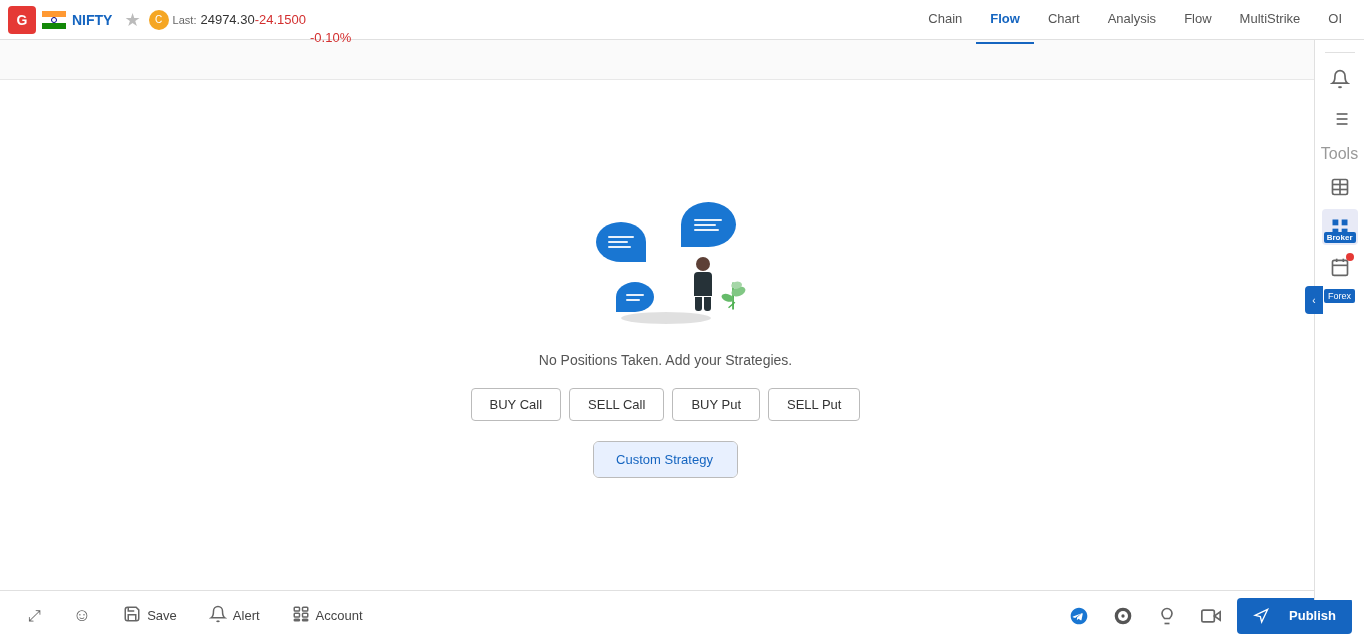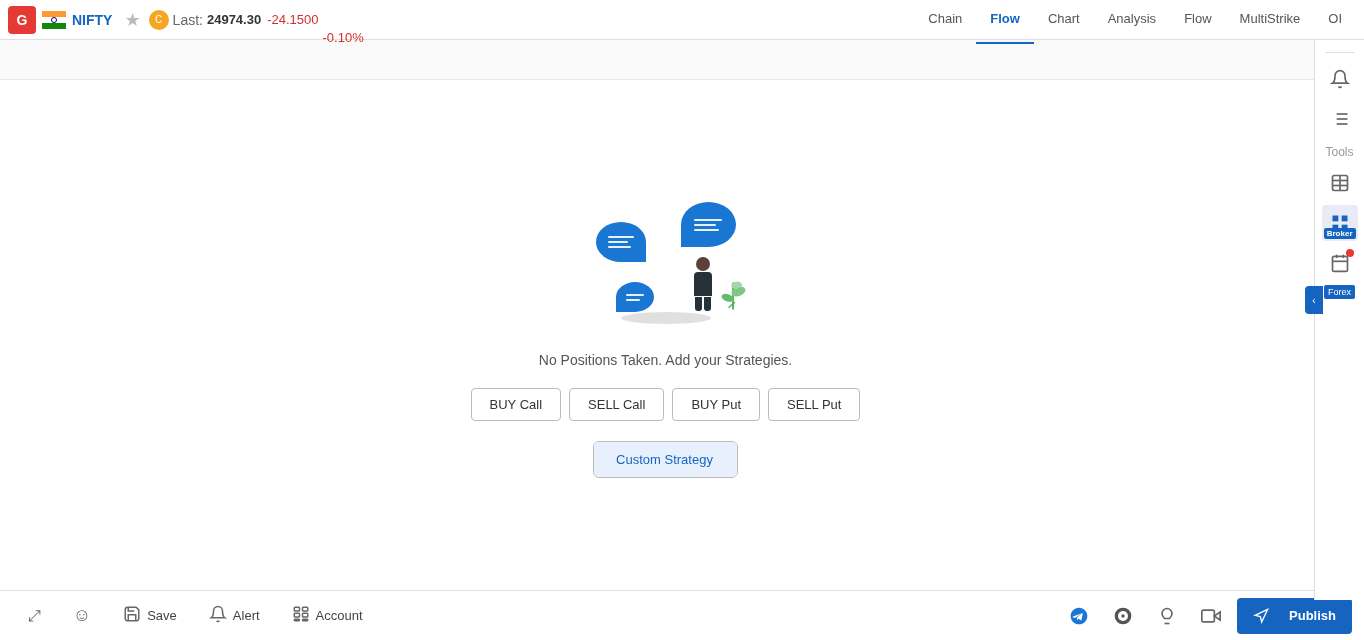--- a/index.html
+++ b/index.html
@@ -18,22 +18,22 @@
     .nav-flag {
       width: 24px; height: 18px; margin-right: 6px; display: flex; flex-direction: column;
     }
     .nav-flag .f1 { flex: 1; background: #f93; }
     .nav-flag .f2 { flex: 1; background: #fff; display: flex; align-items: center; justify-content: center; }
     .nav-flag .f3 { flex: 1; background: #138808; }
     .nav-flag .f2-dot { width: 6px; height: 6px; border-radius: 50%; border: 1px solid #00008B; }
     .nav-ticker { font-weight: 700; color: #1565c0; font-size: 14px; margin-right: 12px; }
     .nav-star { color: #bbb; font-size: 18px; margin-right: 8px; cursor: pointer; }
     .nav-coin { width: 20px; height: 20px; background: #f5a623; border-radius: 50%; display: flex; align-items: center; justify-content: center; color: #fff; font-size: 10px; margin-right: 4px; }
-    .nav-last-label { color: #666; font-size: 14px; margin-right: 4px; }
-    .nav-price { font-size: 13px; font-weight: 700; color: #333; margin-right: 6px; }
+    .nav-last-label { color: #666; font-size: 11px; margin-right: 4px; }
+    .nav-price { font-size: 13px; font-weight: 400; color: #333; }
     .nav-change { font-size: 13px; color: #d32f2f; margin-right: 4px; }
     .nav-change-pct { font-size: 13px; color: #d32f2f; margin-top: 36px; }
 
     .nav-links { display: flex; align-items: center; margin-left: auto; gap: 0; }
     .nav-link {
       padding: 0 14px; height: 48px; display: flex; align-items: center;
       font-size: 13px; color: #555; cursor: pointer; border-bottom: 2px solid transparent;
       white-space: nowrap;
     }
     .nav-link.active { color: #1565c0; border-bottom: 2px solid #1565c0; font-weight: 600; }
@@ -42,21 +42,21 @@
     .right-sidebar {
       position: absolute; right: 0; top: 0; width: 50px; height: 600px;
       background: #fff; border-left: 1px solid #e0e0e0; display: flex; flex-direction: column;
       align-items: center; padding: 8px 0; gap: 4px; z-index: 5;
     }
     .sidebar-icon {
       width: 36px; height: 36px; display: flex; align-items: center; justify-content: center;
       cursor: pointer; border-radius: 4px; color: #555; font-size: 18px; position: relative; font-weight: bold;
     }
     .sidebar-tools-label {
-      font-size: 12px; color: #999; margin: 4px 0 2px; writing-mode: horizontal-tb;
+      font-size: 16px; color: #999; margin: 4px 0 2px; writing-mode: horizontal-tb;
     }
     .sidebar-divider { width: 30px; height: 1px; background: #e0e0e0; margin: 4px 0; }
     .badge-blue {
       position: absolute; right: 2px; bottom: 2px; background: #1565c0; color: #fff;
       font-size: 8px; padding: 1px 3px; border-radius: 2px;
     }
     .badge-red-dot {
       position: absolute; top: 4px; right: 4px; width: 8px; height: 8px;
       background: #e53935; border-radius: 50%;
     }

